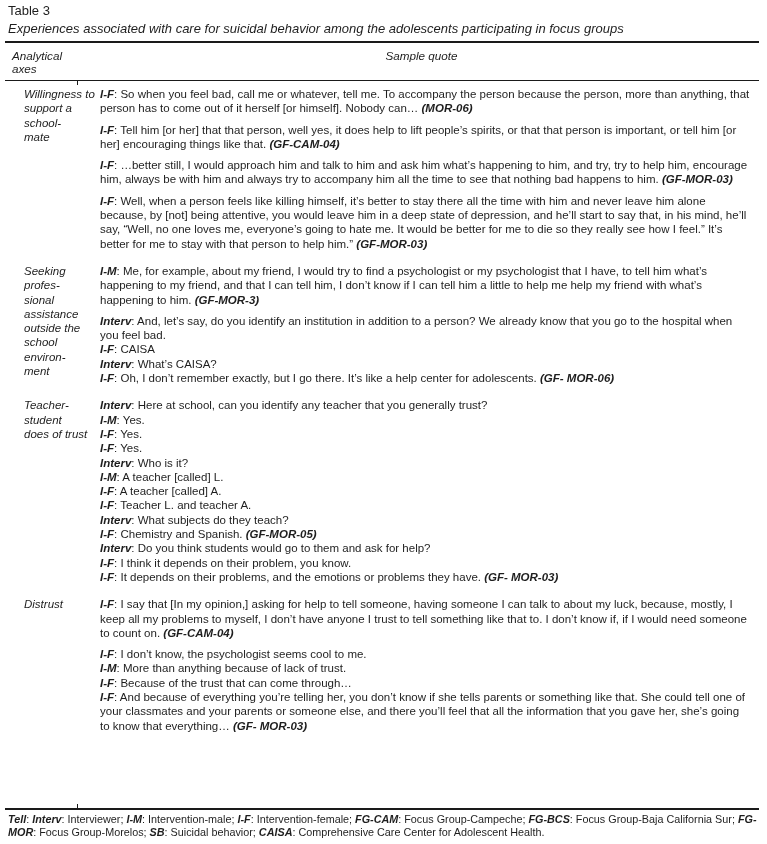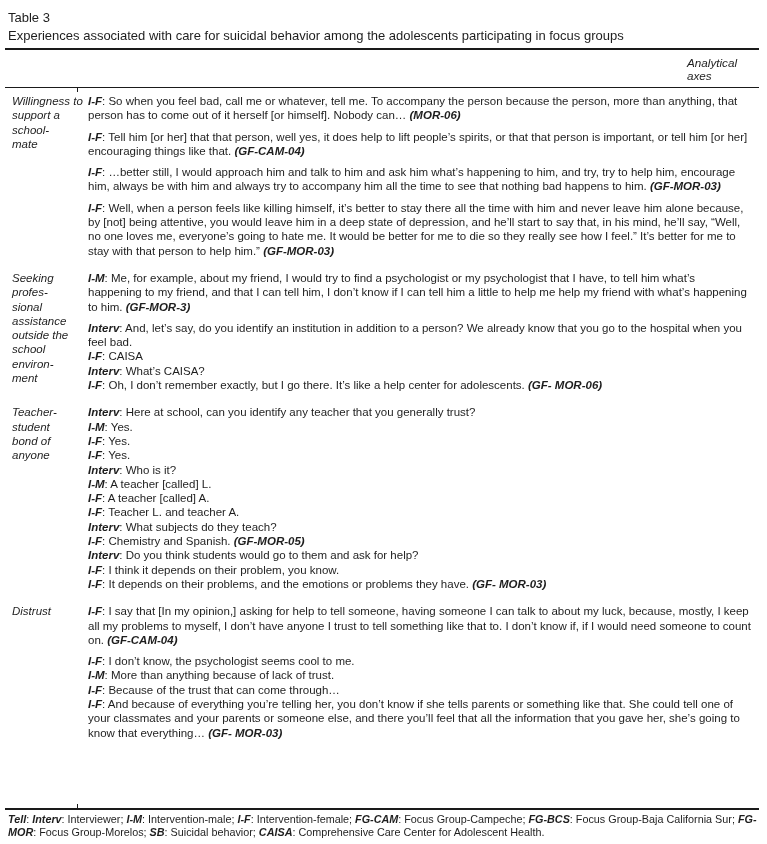--- a/index.html
+++ b/index.html
@@ -3,40 +3,40 @@
 <meta charset="utf-8">
 <style>
   html,body { margin:0; padding:0; background:#ffffff; }
   .page {
     position:relative;
     width:764px; height:844px;
     background:#ffffff;
     color:#1e1e1e;
     font-family:"Liberation Sans", sans-serif;
     box-sizing:border-box;
-    padding:10px 5px 0 5px;
+    padding:3px 5px 0 5px;
     display:flex; flex-direction:column;
     overflow:hidden;
   }
   .caption-label { font-size:13px; line-height:16px; padding-left:3px; font-style:normal; }
-  .caption-title { font-size:13px; line-height:16px; padding-left:3px; margin-top:2px; }
+  .caption-title { font-size:13px; line-height:16px; padding-left:3px; font-style:italic; margin-top:2px; }
 
   .rule { position:relative; background:#1a1a1a; flex:none; }
   .rule-top    { height:2px; margin-top:4px; }
   .rule-mid    { height:1px; }
   .rule-bottom { height:2px; }
   .tick { position:absolute; left:72px; width:1px; height:4px; background:#1a1a1a; }
   .tick-down { top:1px; }
   .tick-up   { top:-4px; }
 
   .thead { display:flex; padding:6px 0 5px 0; font-size:11.7px; font-style:italic; flex:none;justify-content:flex-end; }
   .th-axis  { width:72px; flex:none; padding-left:7px; box-sizing:content-box; }
   .th-quote { flex:1; text-align:center; }
 
-  .tbody { flex:1 1 auto; overflow:hidden; padding-top:4px; }
+  .tbody { flex:1 1 auto; overflow:hidden; padding-top:4px;margin-left:12px; }
   .trow { display:flex; margin-top:13px; }
   .trow:first-child { margin-top:2px; }
   .axis-cell {
     width:72px; flex:none; padding-left:7px; box-sizing:content-box;
     font-style:italic; font-size:11.5px; line-height:14.3px;
     white-space:pre-line;
   }
   .quote-cell { flex:1; padding-left:4px; padding-right:8px; }
   .quote-p {
     font-size:11.5px; line-height:14.3px;
@@ -60,20 +60,21 @@
 
   <div class="caption">
     <div class="caption-label">Table 3</div>
     <div class="caption-title">Experiences associated with care for suicidal behavior among the adolescents participating in focus groups</div>
   </div>
 
   <div class="rule rule-top"></div>
 
   <div class="thead">
     <div class="th-axis">Analytical axes</div>
+    <div class="th-quote">Sample quote</div>
   </div>
 
   <div class="rule rule-mid">
     <span class="tick tick-down"></span>
   </div>
 
   <div class="tbody" id="tbody">
       <div class="trow">
         <div class="axis-cell">Willingness to
 support a school-
@@ -94,21 +95,21 @@
         <div class="quote-cell">
           <div class="quote-p"><em>I-M</em>: Me, for example, about my friend, I would try to find a psychologist or my psychologist that I have, to tell him what’s happening to my friend, and that I can tell him, I don’t know if I can tell him a little to help me help my friend with what’s happening to him. <em>(GF-MOR-3)</em></div>
           <div class="quote-p"><em>Interv</em>: And, let’s say, do you identify an institution in addition to a person? We already know that you go to the hospital when you feel bad.
 <em>I-F</em>: CAISA
 <em>Interv</em>: What’s CAISA?
 <em>I-F</em>: Oh, I don’t remember exactly, but I go there. It’s like a help center for adolescents. <em>(GF- MOR-06)</em></div>
         </div>
       </div>
       <div class="trow">
         <div class="axis-cell">Teacher-student
-bond of anyone</div>
+does of trust</div>
         <div class="quote-cell">
           <div class="quote-p"><em>Interv</em>: Here at school, can you identify any teacher that you generally trust?
 <em>I-M</em>: Yes.
 <em>I-F</em>: Yes.
 <em>I-F</em>: Yes.
 <em>Interv</em>: Who is it?
 <em>I-M</em>: A teacher [called] L.
 <em>I-F</em>: A teacher [called] A.
 <em>I-F</em>: Teacher L. and teacher A.
 <em>Interv</em>: What subjects do they teach?

